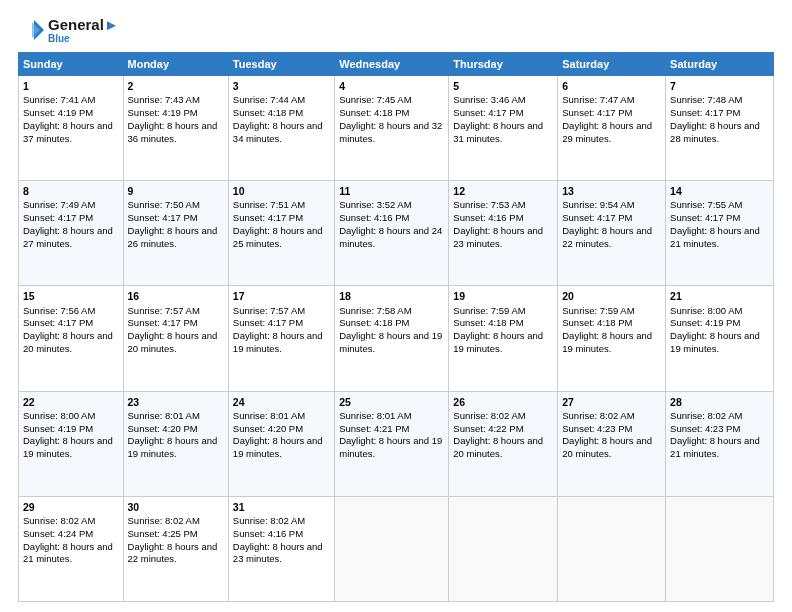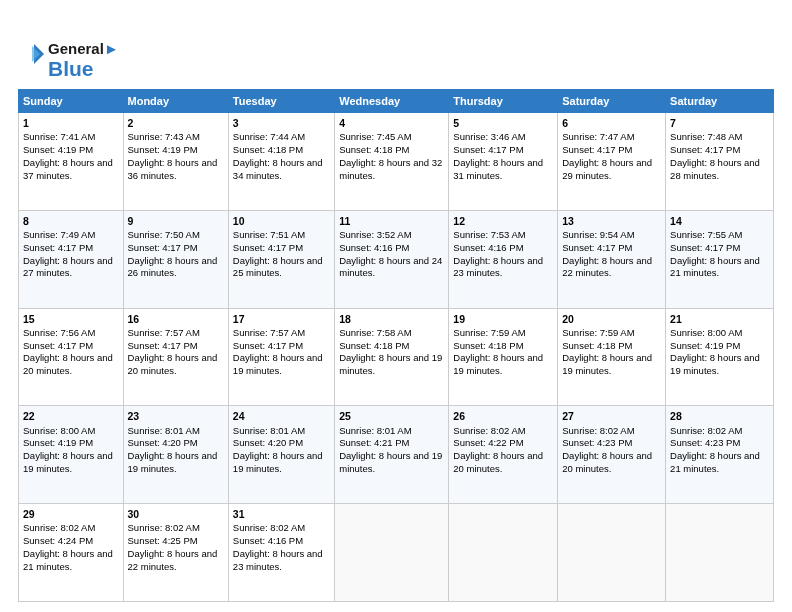--- a/index.html
+++ b/index.html
@@ -18,22 +18,21 @@
       flex-direction: column;
     }
     .header {
       display: flex;
       justify-content: space-between;
       align-items: flex-start;
       margin-bottom: 8px;
     }
     .logo-area {
       display: flex;
-      align-items: flex-start;
-      margin-top: 24px;
+      align-items: flex-end;
     }
     .logo-icon {
       width: 28px;
       height: 28px;
       margin-right: 2px;
     }
     .title-area {
       text-align: right;
     }
     .month-title {
@@ -85,21 +84,21 @@
 
 <div class="page">
   <div class="header">
     <div class="logo-area">
       <svg class="logo-icon" viewBox="0 0 28 28">
         <polygon points="16,4 26,14 16,24" fill="#2e7bc4"></polygon>
         <polygon points="14,6 22,14 14,22" fill="#5aaee8" opacity="0.7"></polygon>
       </svg>
       <div>
         <div style="font-size:15px;font-weight:bold;color:#1a1a1a;">General<span style="color:#2e7bc4;">►</span></div>
-        <div style="font-size:21px;font-weight:bold;color:#2e7bc4;">Blue</div>
+        <div style="font-size:10px;font-weight:bold;color:#2e7bc4;">Blue</div>
       </div>
     </div>
     <div class="title-area">
       <div class="month-title"></div>
       <div class="subtitle"></div>
     </div>
   </div>
 
   <table class="calendar">
     <thead>

